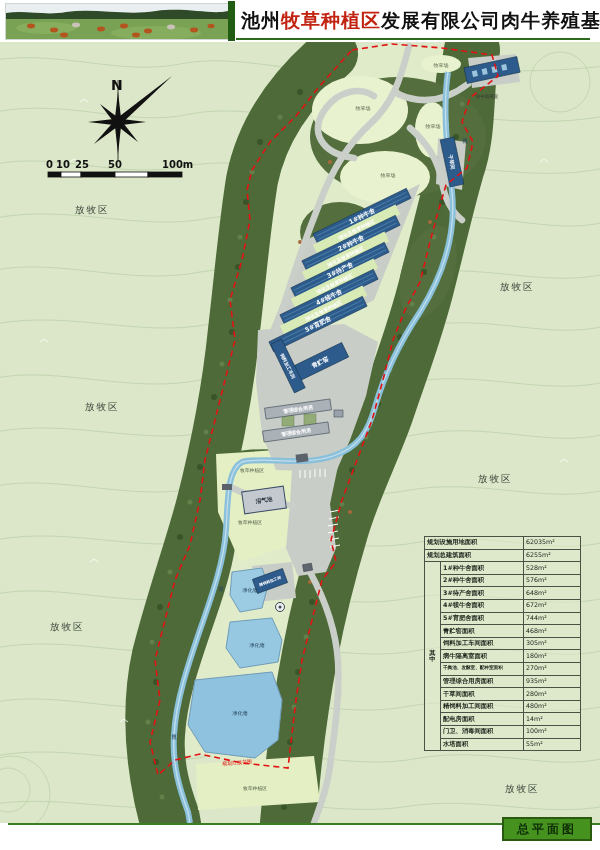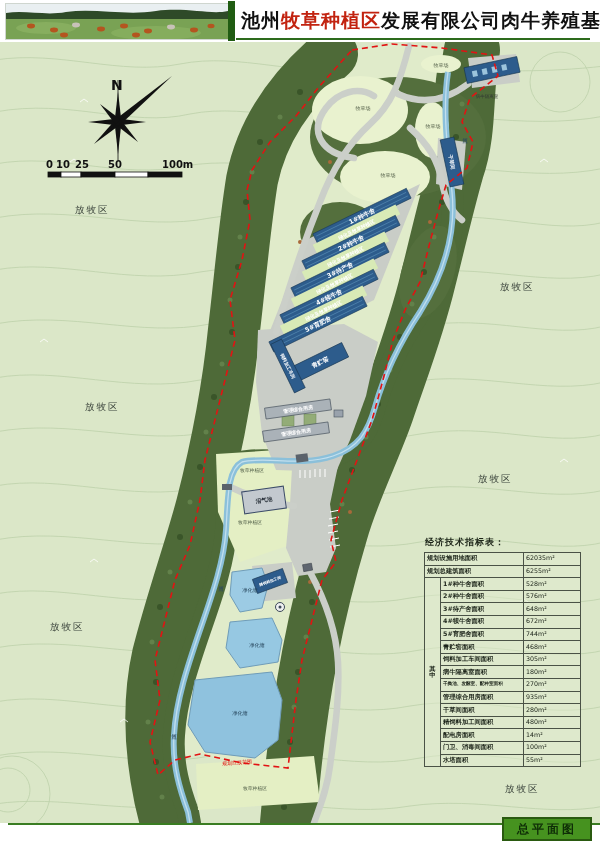--- a/index.html
+++ b/index.html
@@ -374,21 +374,20 @@
         <rect x="48" y="130" width="13" height="5" fill="#111"></rect>
         <rect x="61" y="130" width="20" height="5" fill="#fff"></rect>
         <rect x="81" y="130" width="34" height="5" fill="#111"></rect>
         <rect x="115" y="130" width="33" height="5" fill="#fff"></rect>
         <rect x="148" y="130" width="34" height="5" fill="#111"></rect>
       </g>
     </g>
   </svg>
 
     <div class="itable-wrap">
-      <div class="itable-title">经济技术指标表：</div>
       <table class="itable">
         <tbody>
             <tr>
           <td class="nm" colspan="2">规划设施用地面积</td>
           <td class="val">62035m²</td>
         </tr>
         <tr>
           <td class="nm" colspan="2">规划总建筑面积</td>
           <td class="val">6255m²</td>
         </tr>

